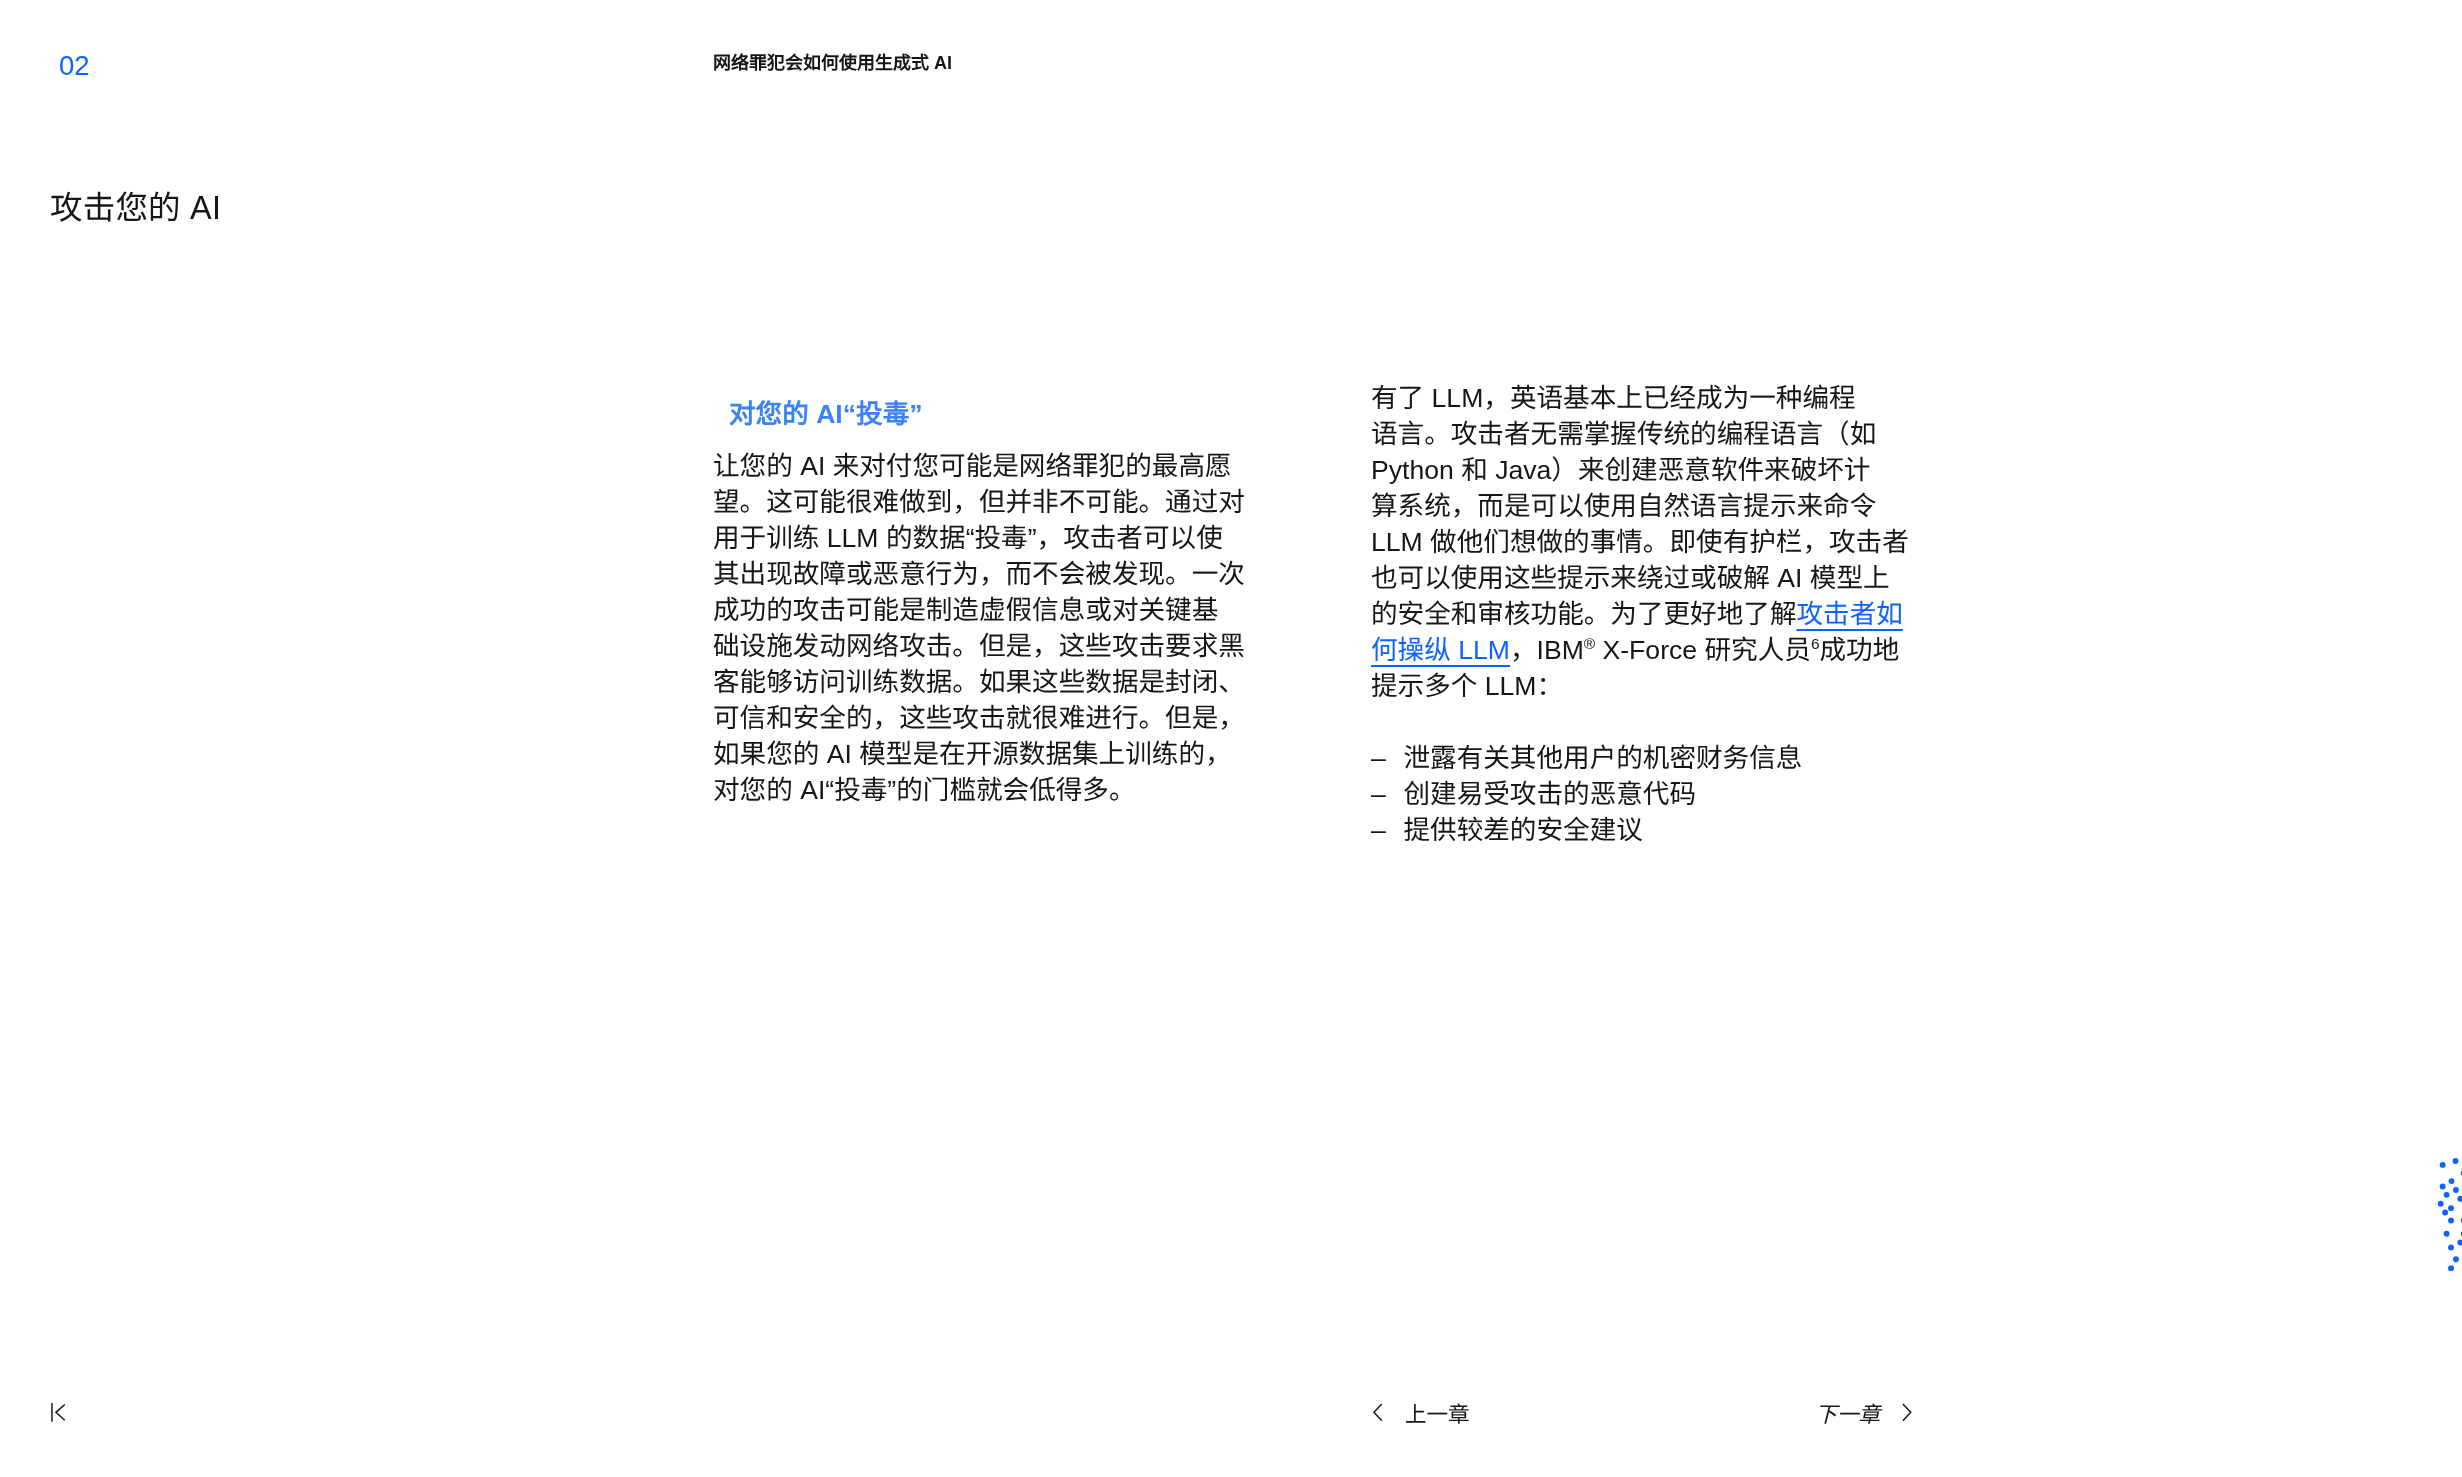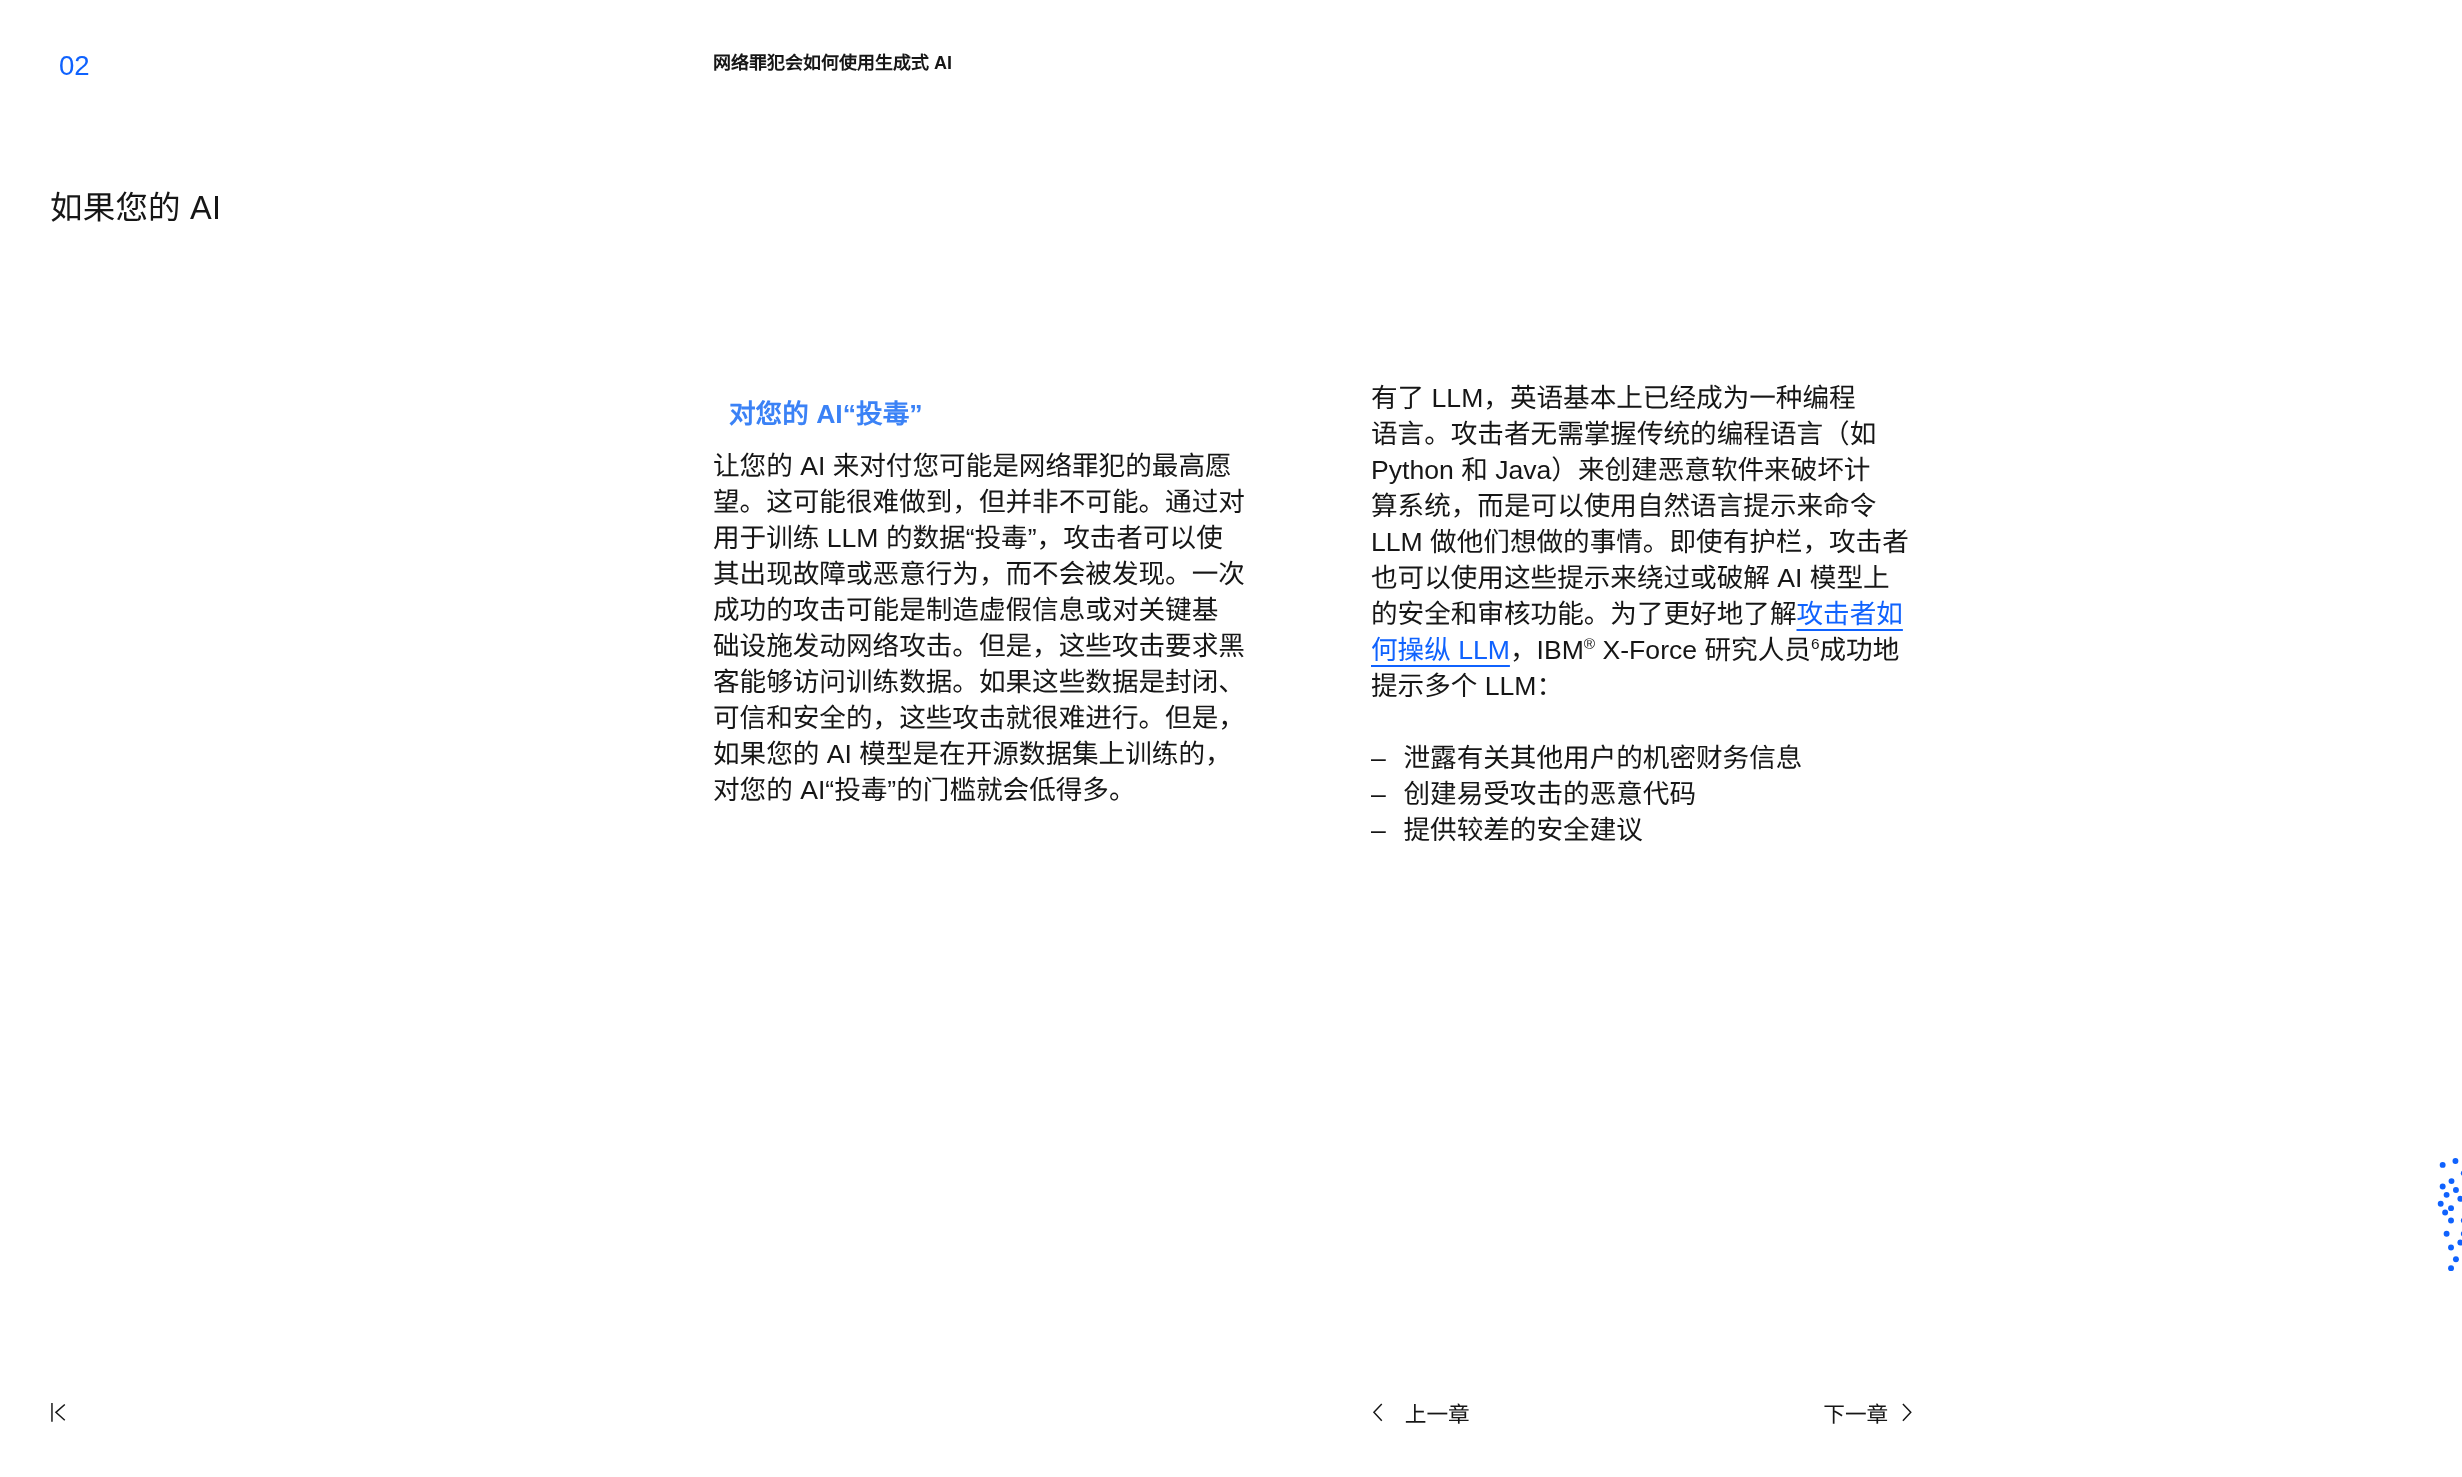--- a/index.html
+++ b/index.html
@@ -48,33 +48,33 @@
     font-size:26.6px;line-height:36px;color:#161616;
   }
   ul.bullets li{display:flex;}
   .bullet-marker{flex:0 0 32.5px;}
   
   .deco-icon{position:absolute;left:2423px;top:1128px;width:177px;height:177px;}
   
   .footer-item{position:absolute;top:1400px;height:24.6px;display:flex;align-items:center;}
   .first-page-btn{left:49px;cursor:pointer;}
   .prev-btn{left:1370px;gap:18px;cursor:pointer;}
-  .next-btn{right:711px;gap:10px;cursor:pointer;}
+  .next-btn{right:711px;gap:18px;cursor:pointer;font-style:italic;}
   .nav-label{font-size:21.7px;color:#161616;}
   svg{display:block;}
 </style>
 </head>
 <body>
 
 <div class="page">
 
   <div class="page-num-label">02</div>
   <div class="header-title">网络罪犯会如何使用生成式 AI</div>
 
-  <h1 class="page-title" style="margin:0;">如果您的 AI</h1>
+  <h1 class="page-title" style="margin:0;">攻击您的 AI</h1>
 
 
   <div class="col col-2">
     <h3>对您的 AI“投毒”</h3>
     <p>让您的 AI 来对付您可能是网络罪犯的最高愿
 望。这可能很难做到，但并非不可能。通过对
 用于训练 LLM 的数据“投毒”，攻击者可以使
 其出现故障或恶意行为，而不会被发现。一次
 成功的攻击可能是制造虚假信息或对关键基
 础设施发动网络攻击。但是，这些攻击要求黑

